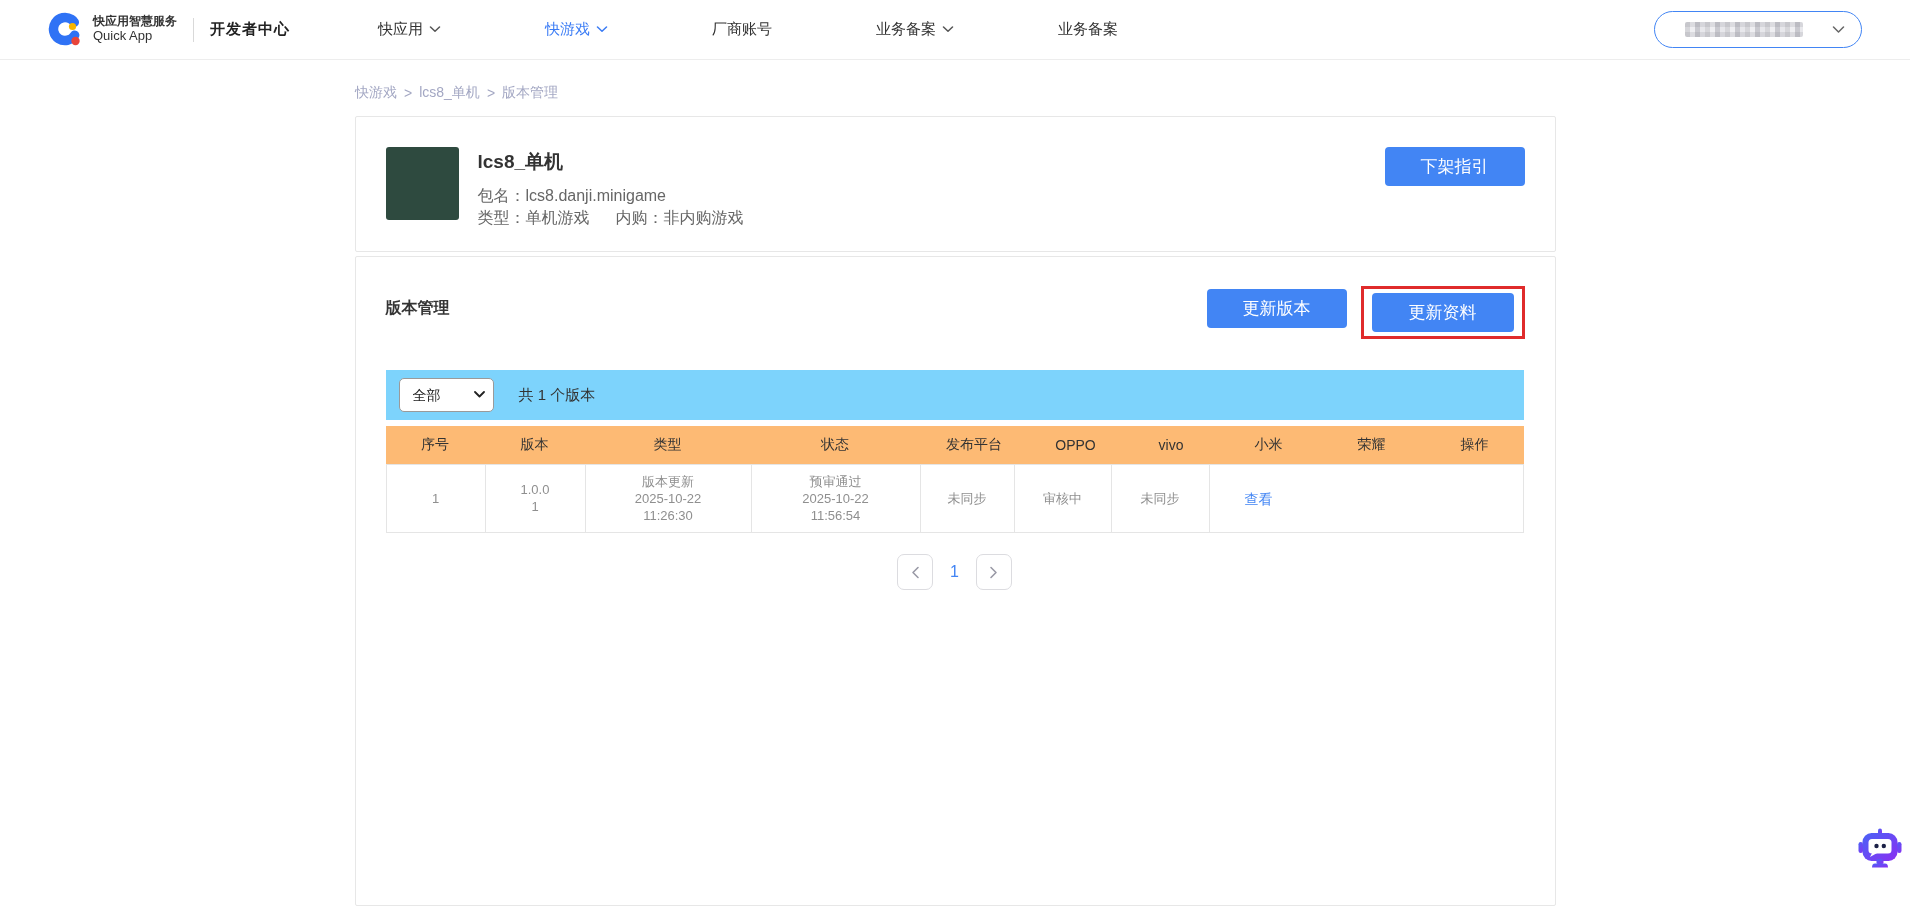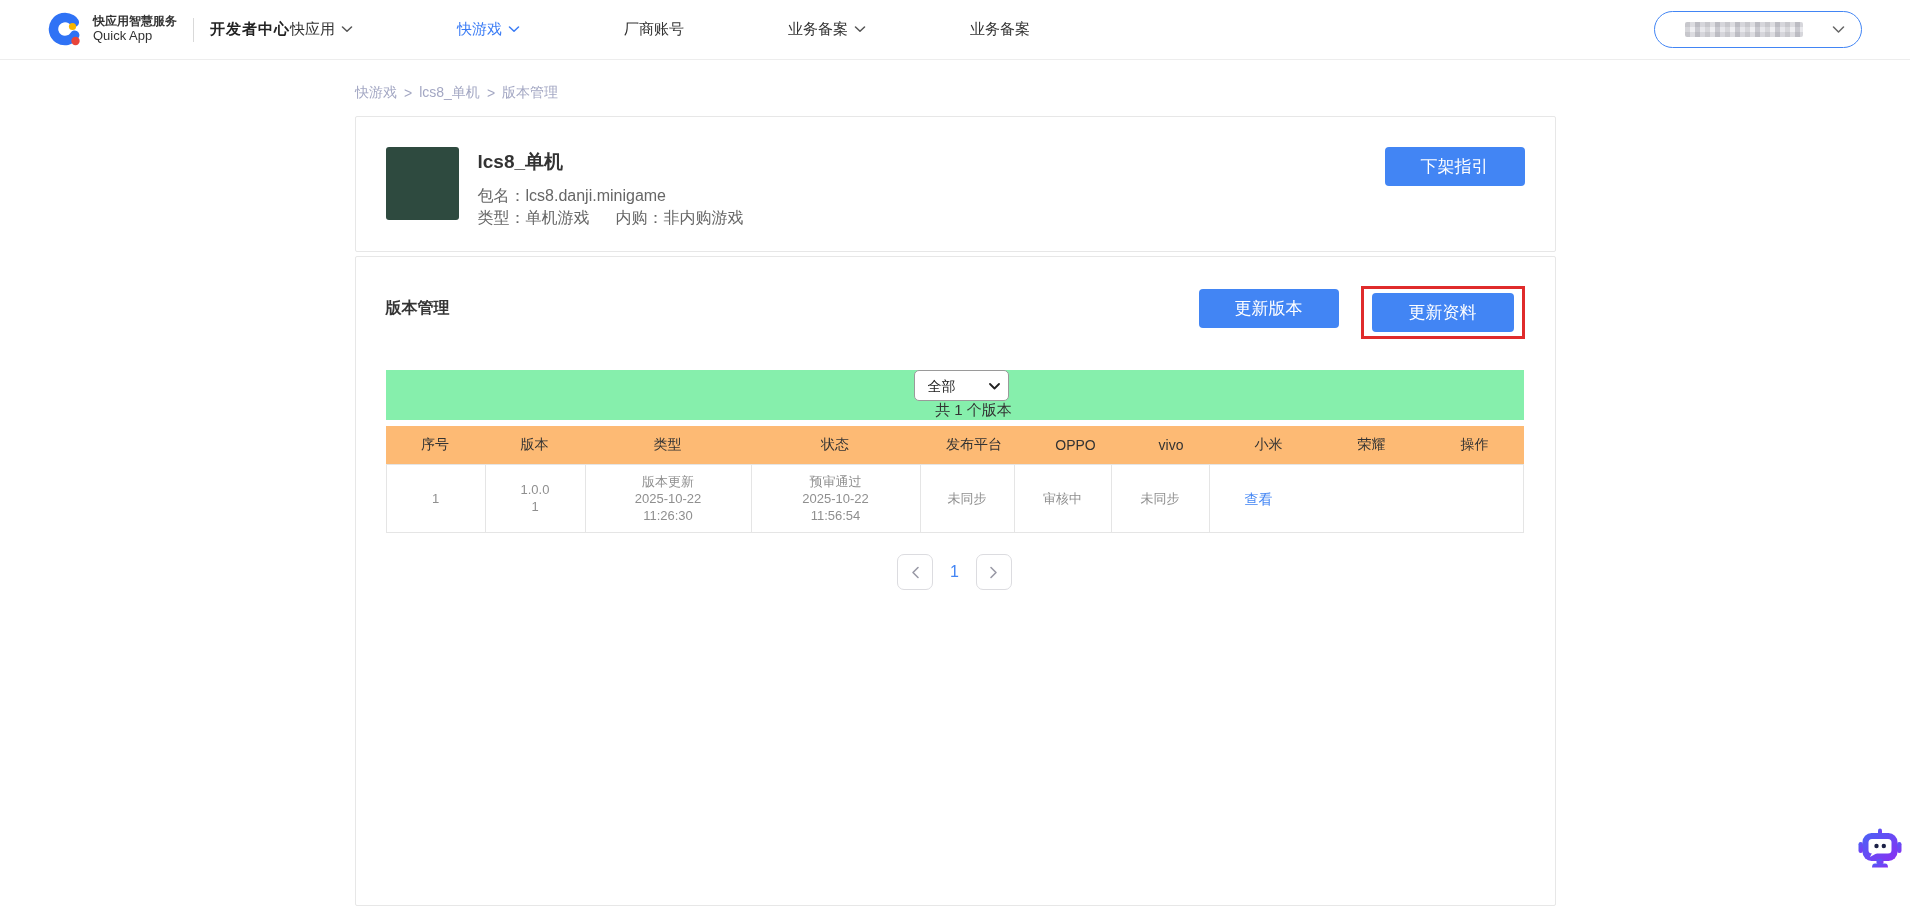--- a/index.html
+++ b/index.html
@@ -9,21 +9,21 @@
 
   
   .topnav { height:60px; display:flex; align-items:center; padding:0 48px; border-bottom:1px solid #ededed; background:#fff; }
   .logo-wrap { display:flex; align-items:center; }
   .logo-icon { width:37px; height:37px; flex:none; }
   .logo-text { margin-left:8px; line-height:1.15; }
   .logo-text .l1 { font-size:12px; font-weight:bold; color:#333; }
   .logo-text .l2 { font-size:13px; color:#333; }
   .logo-divider { width:1px; height:24px; background:#d9d9d9; margin:0 16px; }
   .portal-title { font-size:15px; font-weight:bold; color:#222; letter-spacing:1px; }
-  .nav-items { display:flex; align-items:center; gap:104px; }
+  .nav-items { display:flex; align-items:center; margin-left:88px; gap:104px; }
   .nav-item { display:flex; align-items:center; gap:6px; font-size:15px; color:#333; cursor:pointer; white-space:nowrap; }
   .nav-item.active { color:#3b7cf5; }
   .nav-item svg { display:block; }
   .account-pill { margin-left:auto; width:208px; height:37px; border:1.5px solid #4285f4; border-radius:19px; display:flex; align-items:center; padding:0 16px 0 30px; background:#fff; cursor:pointer; }
   .account-blur { width:118px; height:15px; border-radius:2px;
     background-image:
       repeating-linear-gradient(0deg, rgba(120,120,130,.16) 0 5px, rgba(255,255,255,0) 5px 10px),
       repeating-linear-gradient(90deg, #d6d6da 0 5px, #efeff2 5px 10px, #c9c9cf 10px 15px, #e8e8ec 15px 20px);
   }
   .account-pill .chev { margin-left:auto; color:#555; }
@@ -43,28 +43,28 @@
   .app-name { font-size:19px; font-weight:bold; color:#333; margin-bottom:10px; }
   .app-meta { font-size:16px; color:#666; line-height:22px; }
   .app-meta .meta-sep { display:inline-block; width:26px; }
   .btn-blue { display:inline-flex; align-items:center; justify-content:center; background:#4285f4; color:#fff; font-size:17px; border:none; border-radius:4px; cursor:pointer; font-family:inherit; }
   .offline-btn { width:140px; height:39px; margin-left:auto; }
 
   
   .version-card { margin-top:4px; height:650px; padding:21px 30px 0; }
   .vc-head { display:flex; align-items:center; }
   .vc-title { font-size:16px; font-weight:bold; color:#333; }
-  .vc-actions { margin-left:auto; display:flex; align-items:center; gap:22px; }
+  .vc-actions { margin-left:auto; display:flex; align-items:center; gap:14px; }
   .update-btn { width:140px; height:39px; }
   .annotation-box { border:3px solid #e02b2b; padding:4px 8px; display:inline-flex;margin-top:8px; }
   .annotation-box .update-btn { width:142px; }
 
   
   .table-area { width:1138px; margin-top:31px; }
-  .filter-bar { height:50px; background:#86efac; display:flex; align-items:center; padding-left:13px;flex-direction:column; }
+  .filter-bar { height:50px; background:#7dd3fc; display:flex; align-items:center; padding-left:13px; }
   .select-wrap { position:relative; width:95px; height:34px; }
   .select-wrap select { appearance:none; -webkit-appearance:none; width:100%; height:100%; border:1px solid #9a9a9a; border-radius:5px; background:#fff; font-size:14px; color:#222; padding:0 26px 0 13px; font-family:inherit; cursor:pointer; }
   .select-wrap .sel-chev { position:absolute; right:9px; top:13px; pointer-events:none; }
   .filter-summary { margin-left:25px; font-size:15px; color:#333; }
 
   .thead { margin-top:6px; height:38px; background:#fdba74; display:flex; }
   .thead .cell { display:flex; align-items:center; justify-content:center; font-size:14px; color:#333; }
   .trow { display:flex; border:1px solid #e5e5e5; height:69px; }
   .trow .cell { display:flex; flex-direction:column; align-items:center; justify-content:center; gap:1px; font-size:13px; color:#8f8f8f; line-height:16px; border-right:1px solid #e5e5e5; }
   .trow .cell:last-child { border-right:none; }

